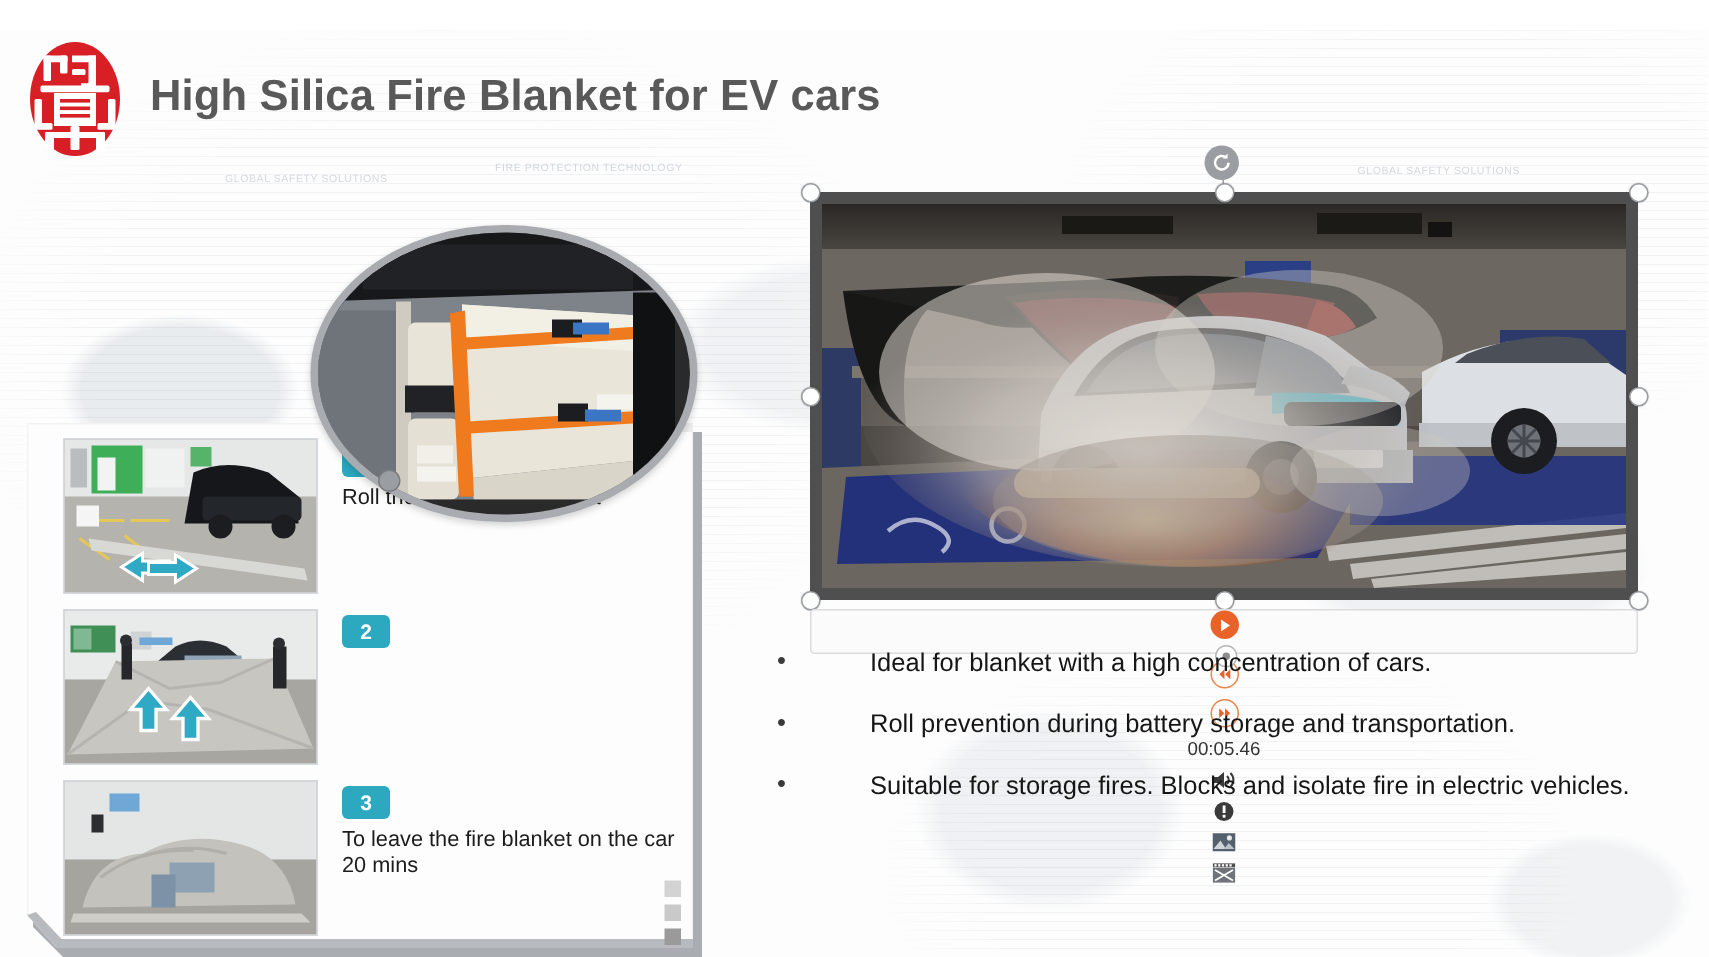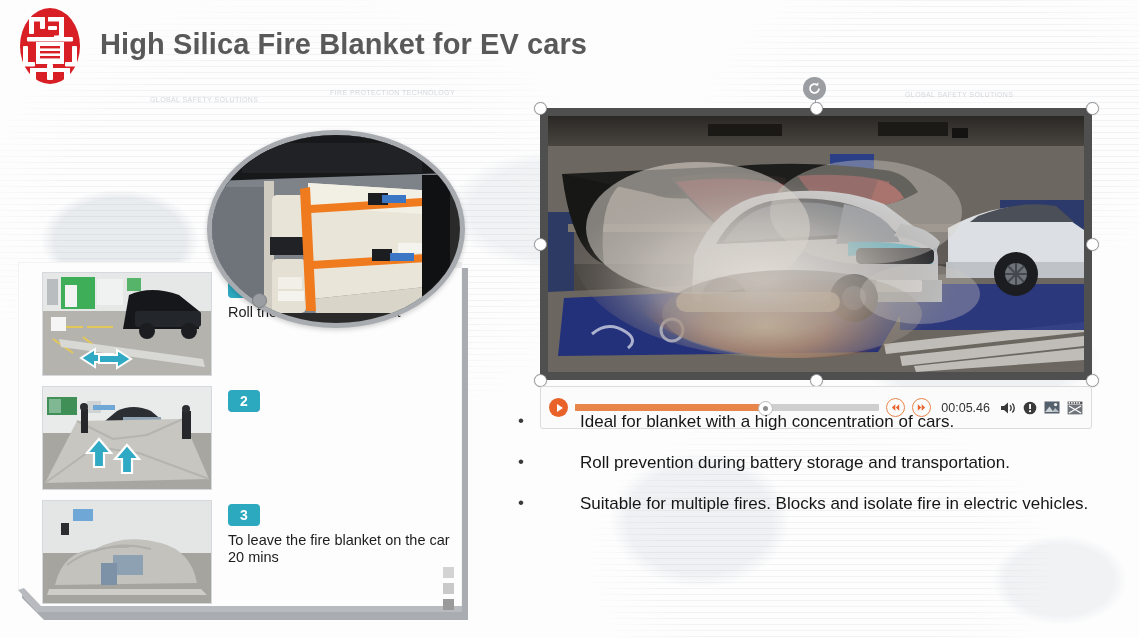--- a/index.html
+++ b/index.html
@@ -3,21 +3,21 @@
 <meta charset="utf-8">
 <style>
   html,body{margin:0;padding:0;}
   body{
     width:1139px;height:638px;overflow:hidden;
     font-family:"Liberation Sans", sans-serif;
     background:#ffffff;
     position:relative;
   }
   
-  #slide{position:absolute;inset:0;background:#fdfdfd;overflow:hidden;}
+  #slide{position:absolute;inset:0;background:#fdfdfd;overflow:hidden;margin-top:20px;}
   .wm-map{
     position:absolute;left:0;top:60px;width:1139px;height:578px;
     background:
       radial-gradient(ellipse 110px 70px at 120px 180px, rgba(205,212,220,.55) 0 60%, rgba(255,255,255,0) 72%),
       radial-gradient(ellipse 90px 120px at 170px 330px, rgba(205,212,220,.45) 0 60%, rgba(255,255,255,0) 74%),
       radial-gradient(ellipse 150px 80px at 560px 150px, rgba(205,212,220,.35) 0 60%, rgba(255,255,255,0) 75%),
       radial-gradient(ellipse 120px 90px at 700px 460px, rgba(205,212,220,.40) 0 60%, rgba(255,255,255,0) 75%),
       radial-gradient(ellipse 160px 70px at 980px 300px, rgba(205,212,220,.38) 0 60%, rgba(255,255,255,0) 75%),
       radial-gradient(ellipse 90px 60px at 1060px 520px, rgba(205,212,220,.35) 0 60%, rgba(255,255,255,0) 75%);
     opacity:.75;
@@ -114,23 +114,23 @@
     position:absolute;left:803px;top:77px;width:23px;height:23px;border-radius:50%;
     background:#9a9da1;display:flex;align-items:center;justify-content:center;
   }
   .sel-h{
     position:absolute;width:11px;height:11px;border-radius:50%;
     background:#ffffff;border:1px solid #9a9da1;box-shadow:0 0 1px rgba(0,0,0,.35);
   }
 
   
   .mediabar{
-    position:absolute;left:540px;top:386px;width:552px;height:43px;
+    position:absolute;left:540px;top:386px;width:552px;height:30px;
     background:#fbfbfb;border:1px solid #dcdcdc;border-radius:3px;
-    display:flex;align-items:center;padding:0 8px;box-sizing:border-box;gap:7px;
+    display:flex;align-items:center;padding:0 8px;box-sizing:border-box;gap:7px;flex-direction:column;
   }
   .play-btn{
     width:19px;height:19px;border-radius:50%;background:#e8622a;
     display:flex;align-items:center;justify-content:center;flex:none;
   }
   .play-btn::after{
     content:"";border-left:6px solid #fff;border-top:4px solid transparent;
     border-bottom:4px solid transparent;margin-left:2px;
   }
   .track{position:relative;flex:1 1 auto;height:7px;background:#cfcfcf;border-radius:1px;}
@@ -513,17 +513,17 @@
     <div class="bul">
       <div class="dot">•</div>
       <div class="txt">Ideal for blanket with a high concentration of cars.</div>
     </div>
     <div class="bul">
       <div class="dot">•</div>
       <div class="txt">Roll prevention during battery storage and transportation.</div>
     </div>
     <div class="bul">
       <div class="dot">•</div>
-      <div class="txt">Suitable for multiple fires. Blocks and isolate fire in electric vehicles.</div>
+      <div class="txt">Suitable for storage fires. Blocks and isolate fire in electric vehicles.</div>
     </div>
   </div>
 
 </div>
 
 </body></html>

